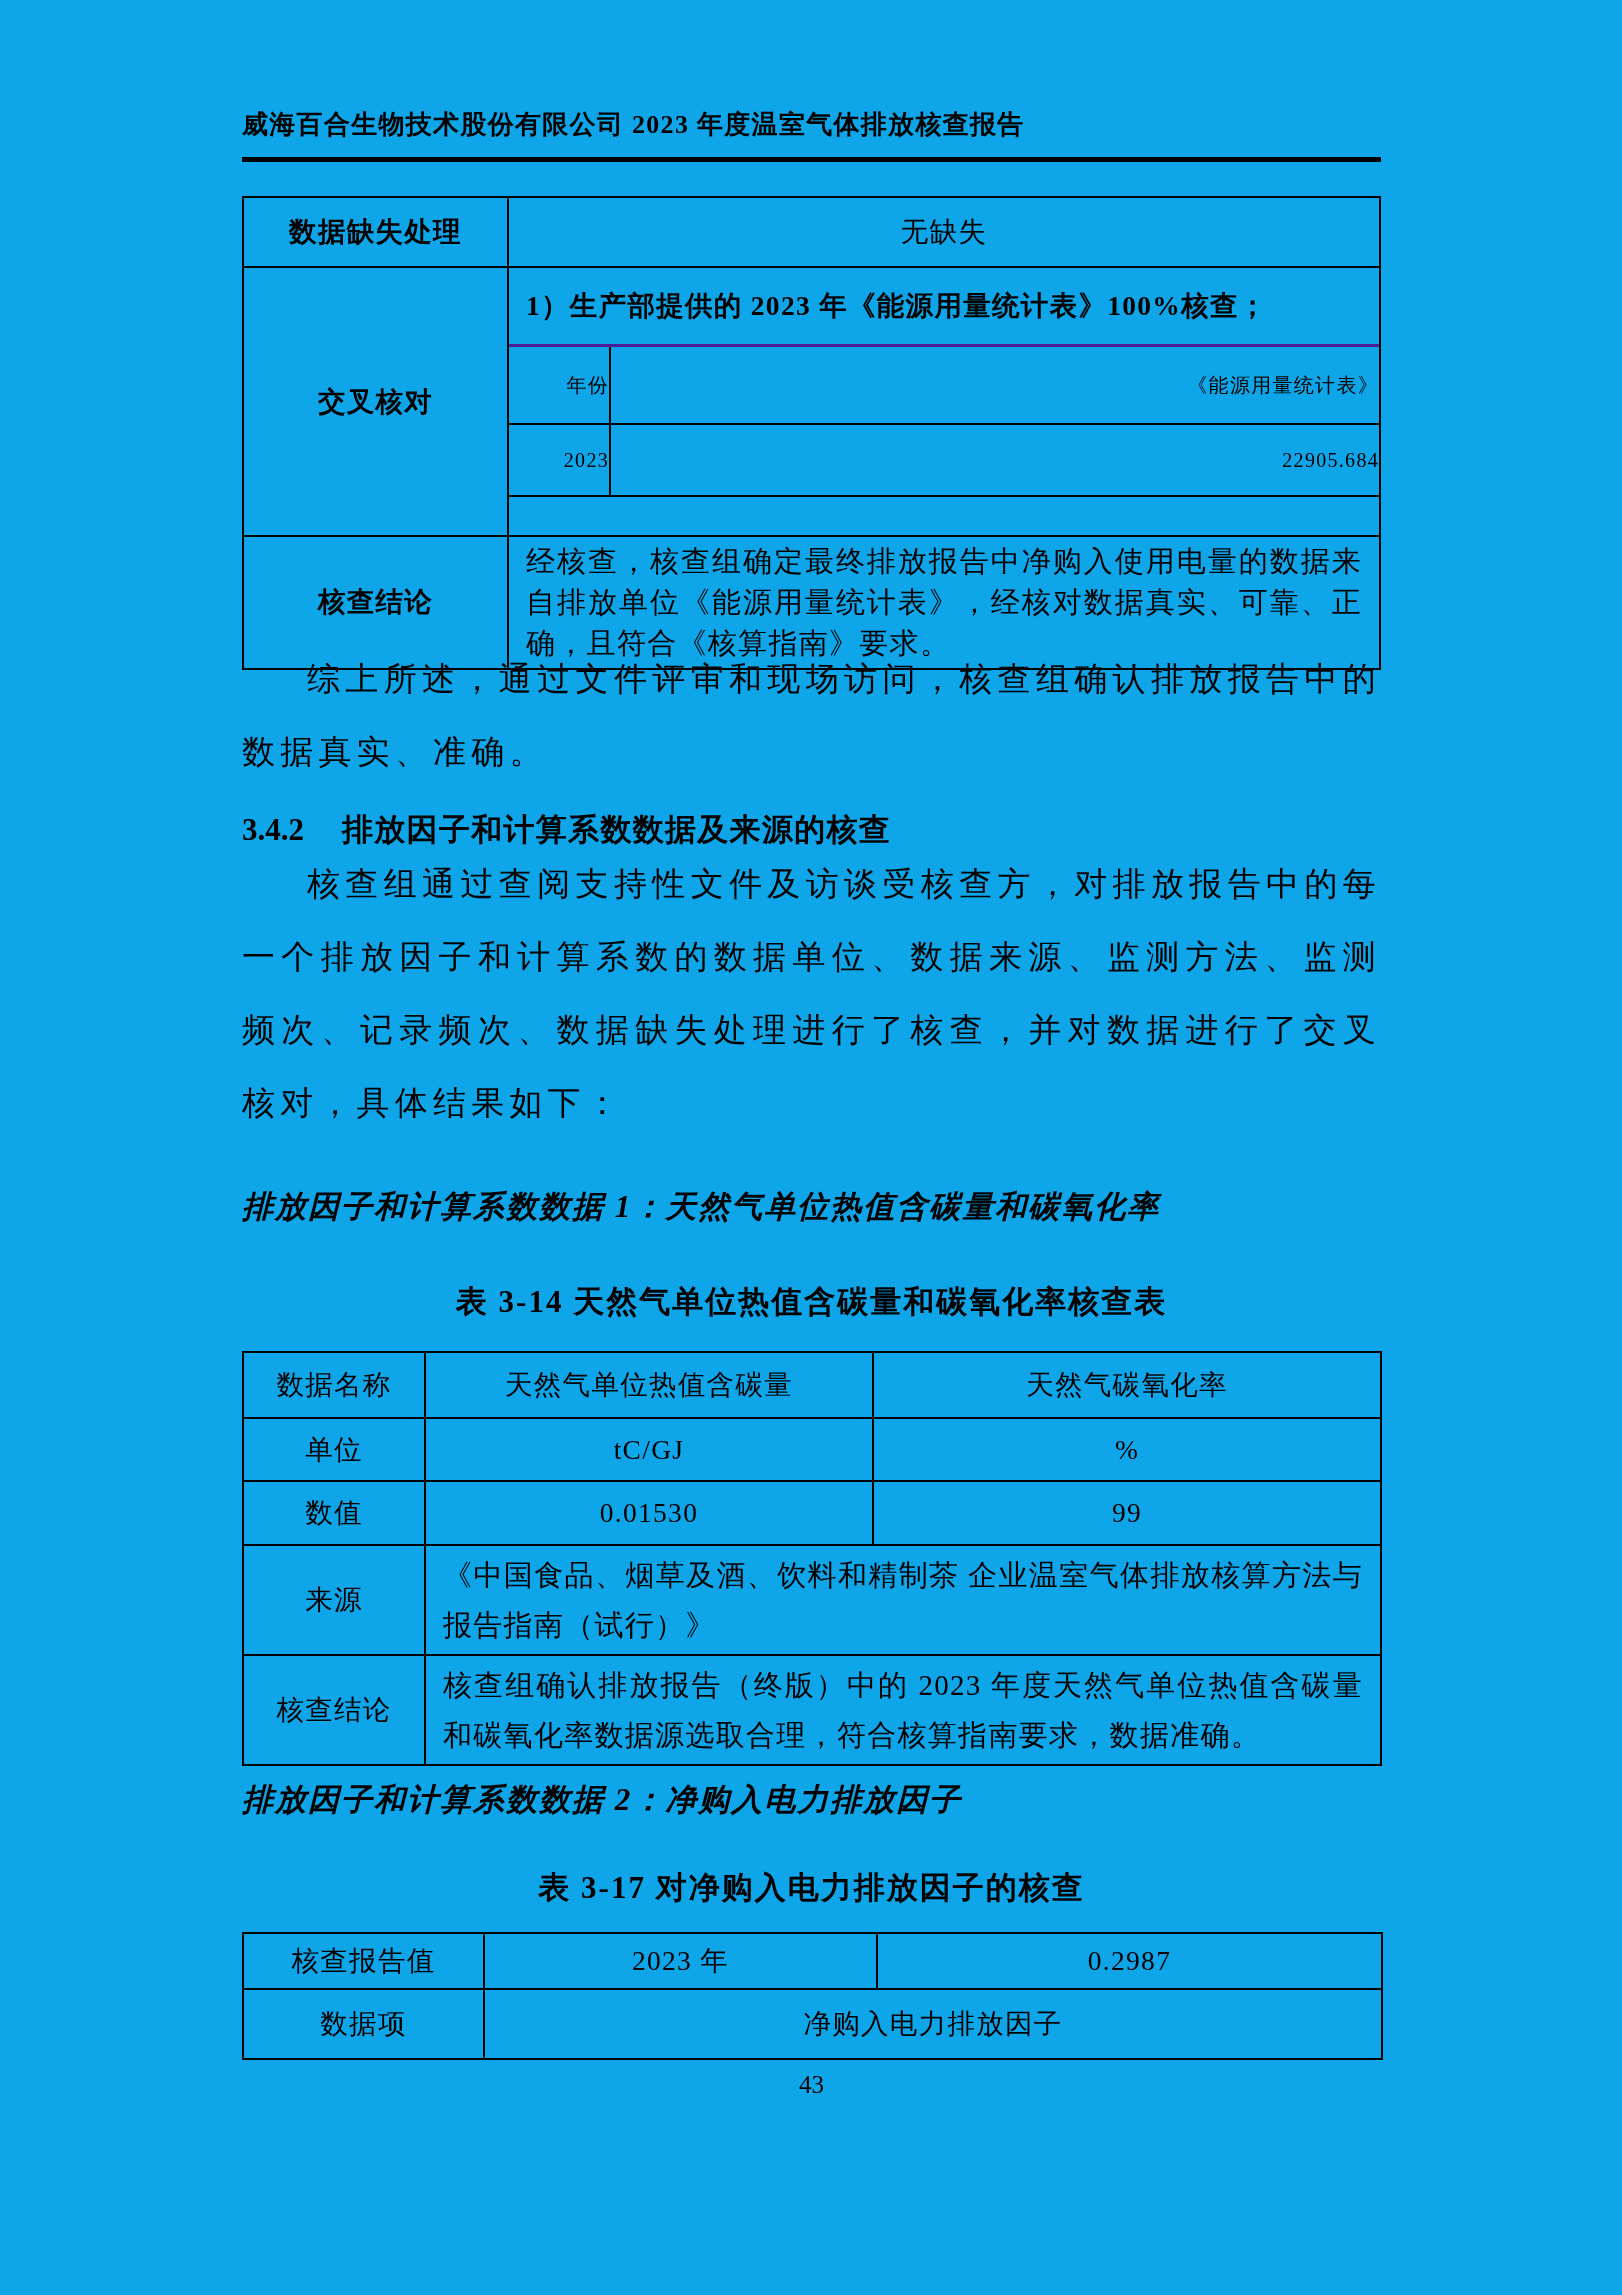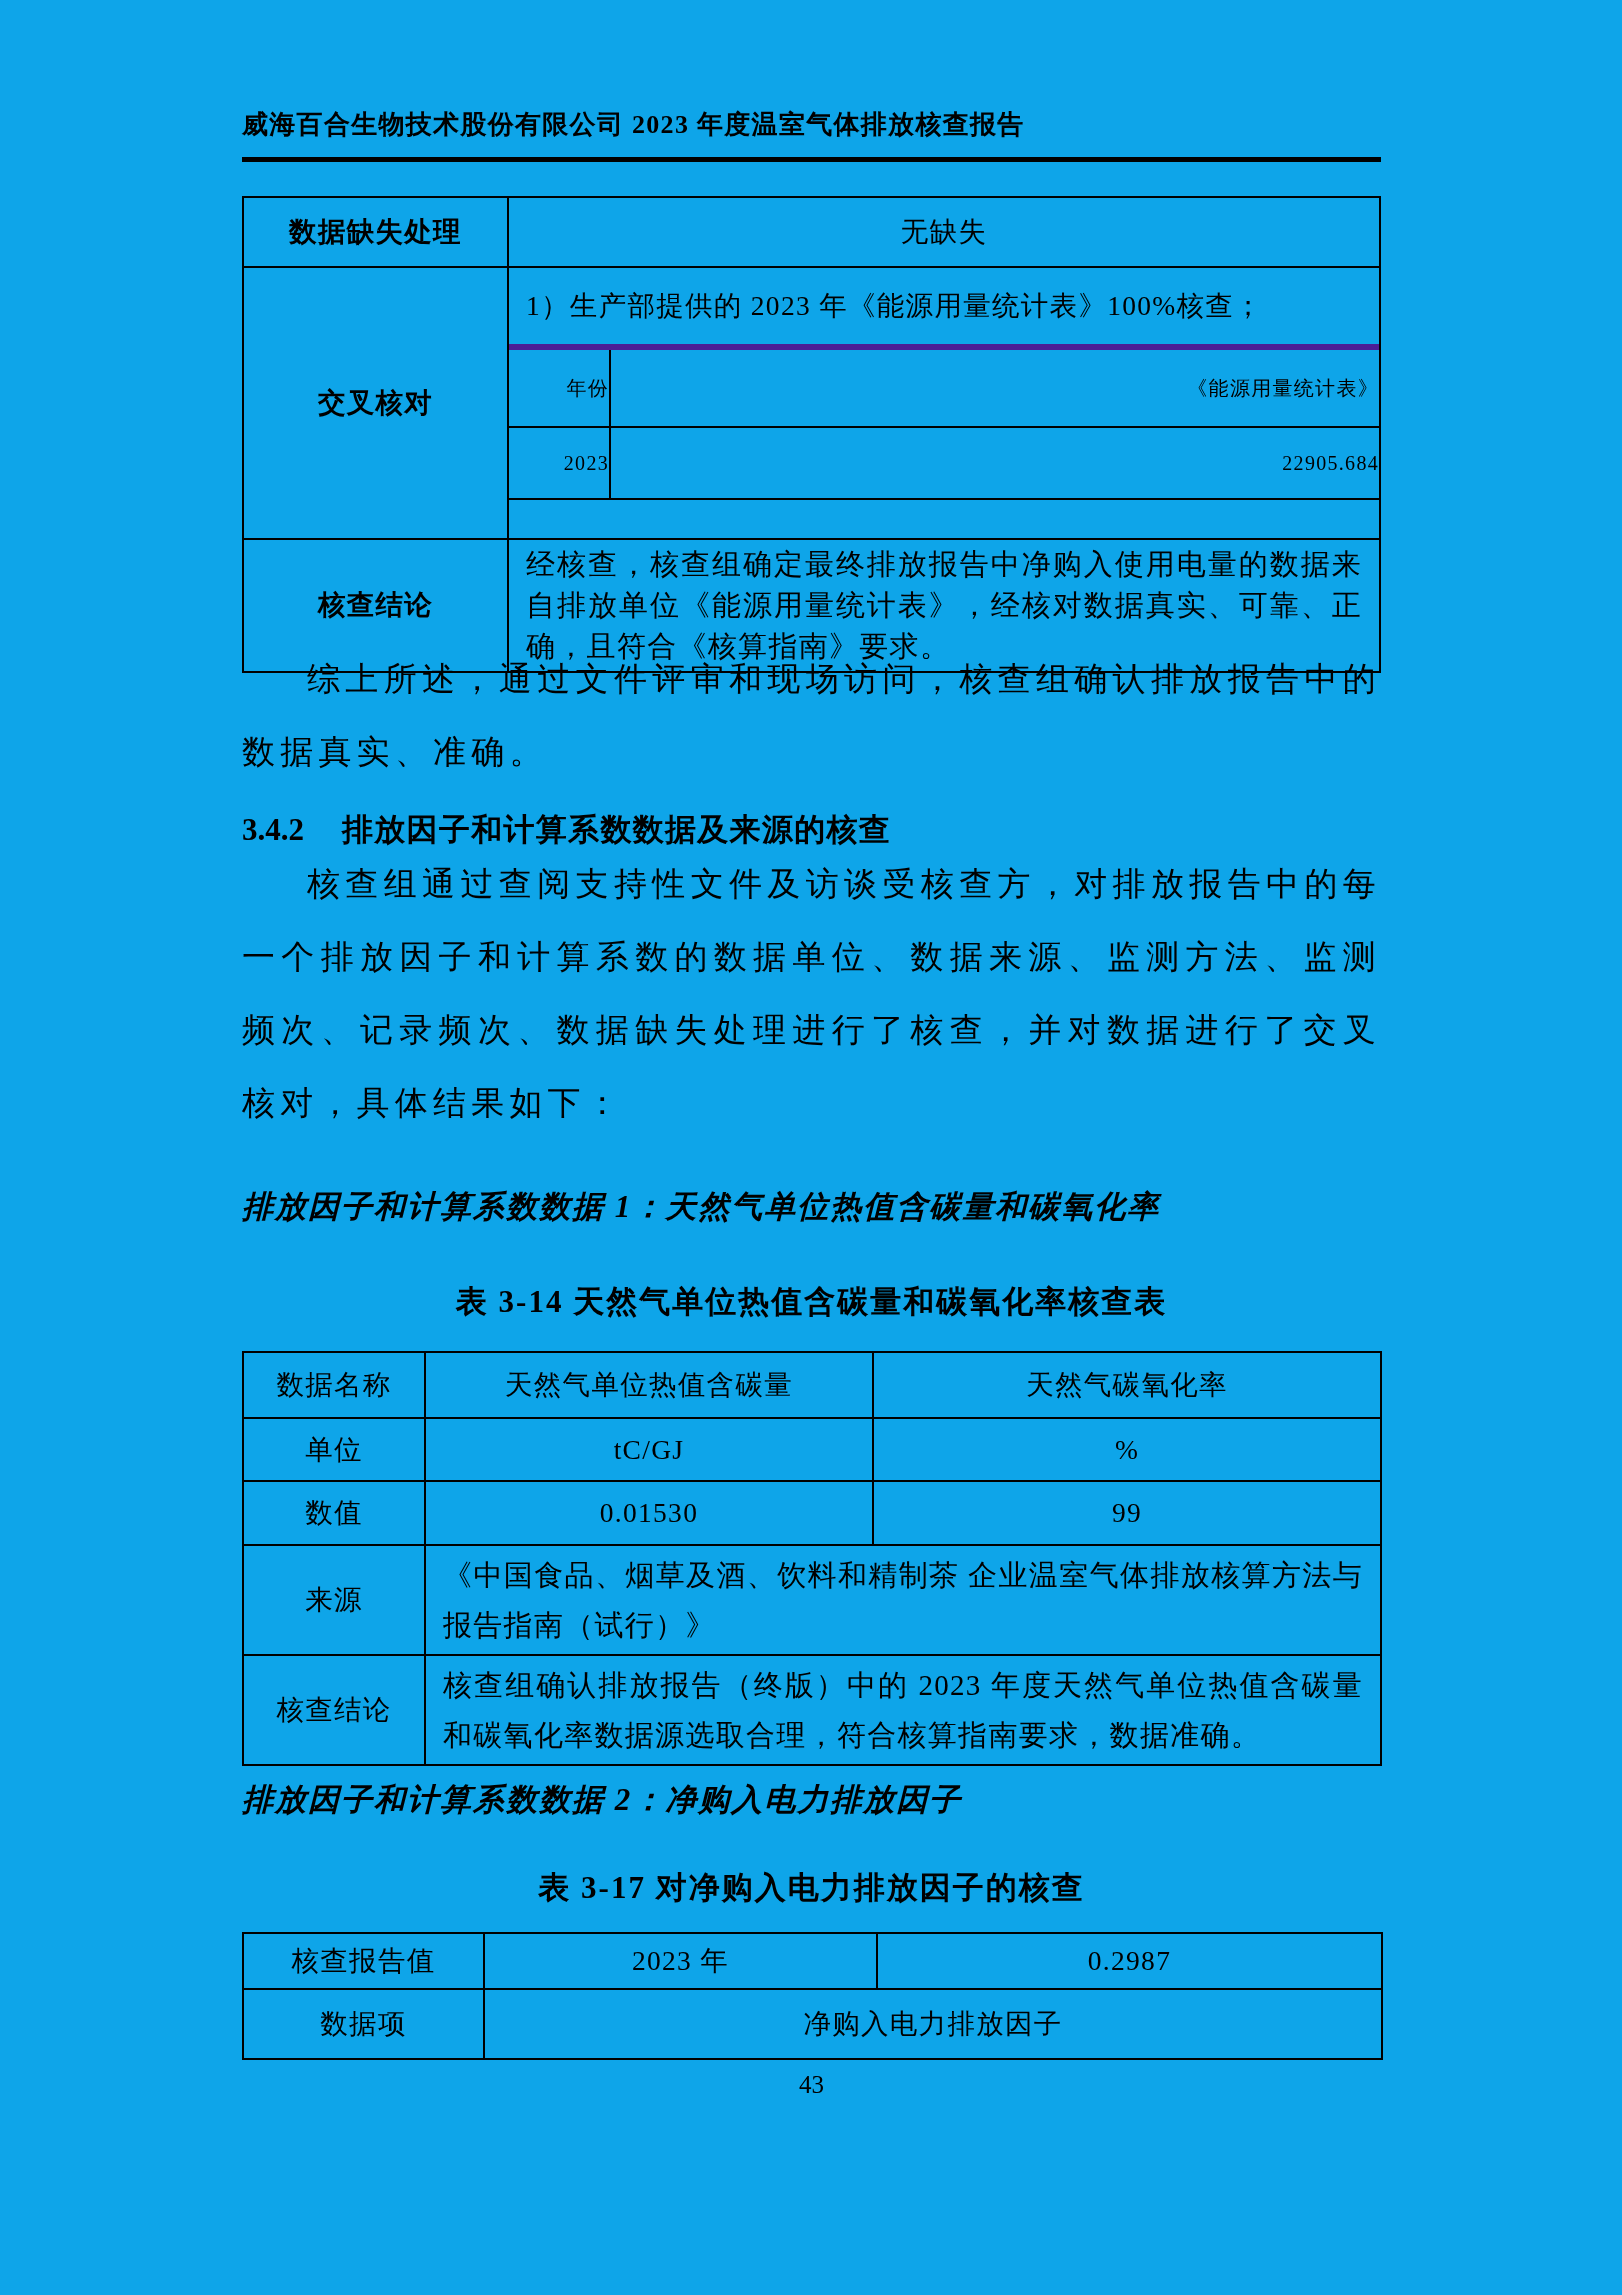--- a/index.html
+++ b/index.html
@@ -21,22 +21,22 @@
   .text-cell{text-align:justify !important;padding:3.9px 17px !important;
              font-size:29px !important;letter-spacing:2px;line-height:41px;}
 
   
   .t1{left:242px;top:196px;width:1139px;}
   .t1 col.c1{width:265px;}
   .t1 .r1{height:48px;}
   .t1 .r2{height:267px;}
   .t1 .r3{height:123px;}
   .nested-cell{padding:0 !important;vertical-align:top !important;}
-  .cc-note{height:76px;border-bottom:6px solid #4c1d95;display:flex;align-items:center;
-           padding:0 17px;font-size:27.5px;letter-spacing:1.3px;text-align:left;}
+  .cc-note{height:76px;border-bottom:3px solid #4c1d95;display:flex;align-items:center;
+           padding:0 17px;font-size:27.5px;letter-spacing:1.3px;text-align:left;font-weight:bold;}
   .nested{width:100%;border-collapse:collapse;table-layout:fixed;}
   .nested col.nc1{width:101px;}
   .nested td{border:0;border-bottom:2px solid #000;text-align:right;
              font-size:20px;letter-spacing:1.3px;vertical-align:middle;}
   .nested td:first-child{border-right:2px solid #000;}
   .nested .nr1{height:77px;}
   .nested .nr2{height:72px;}
   .cc-filler{height:38px;}
 
   

